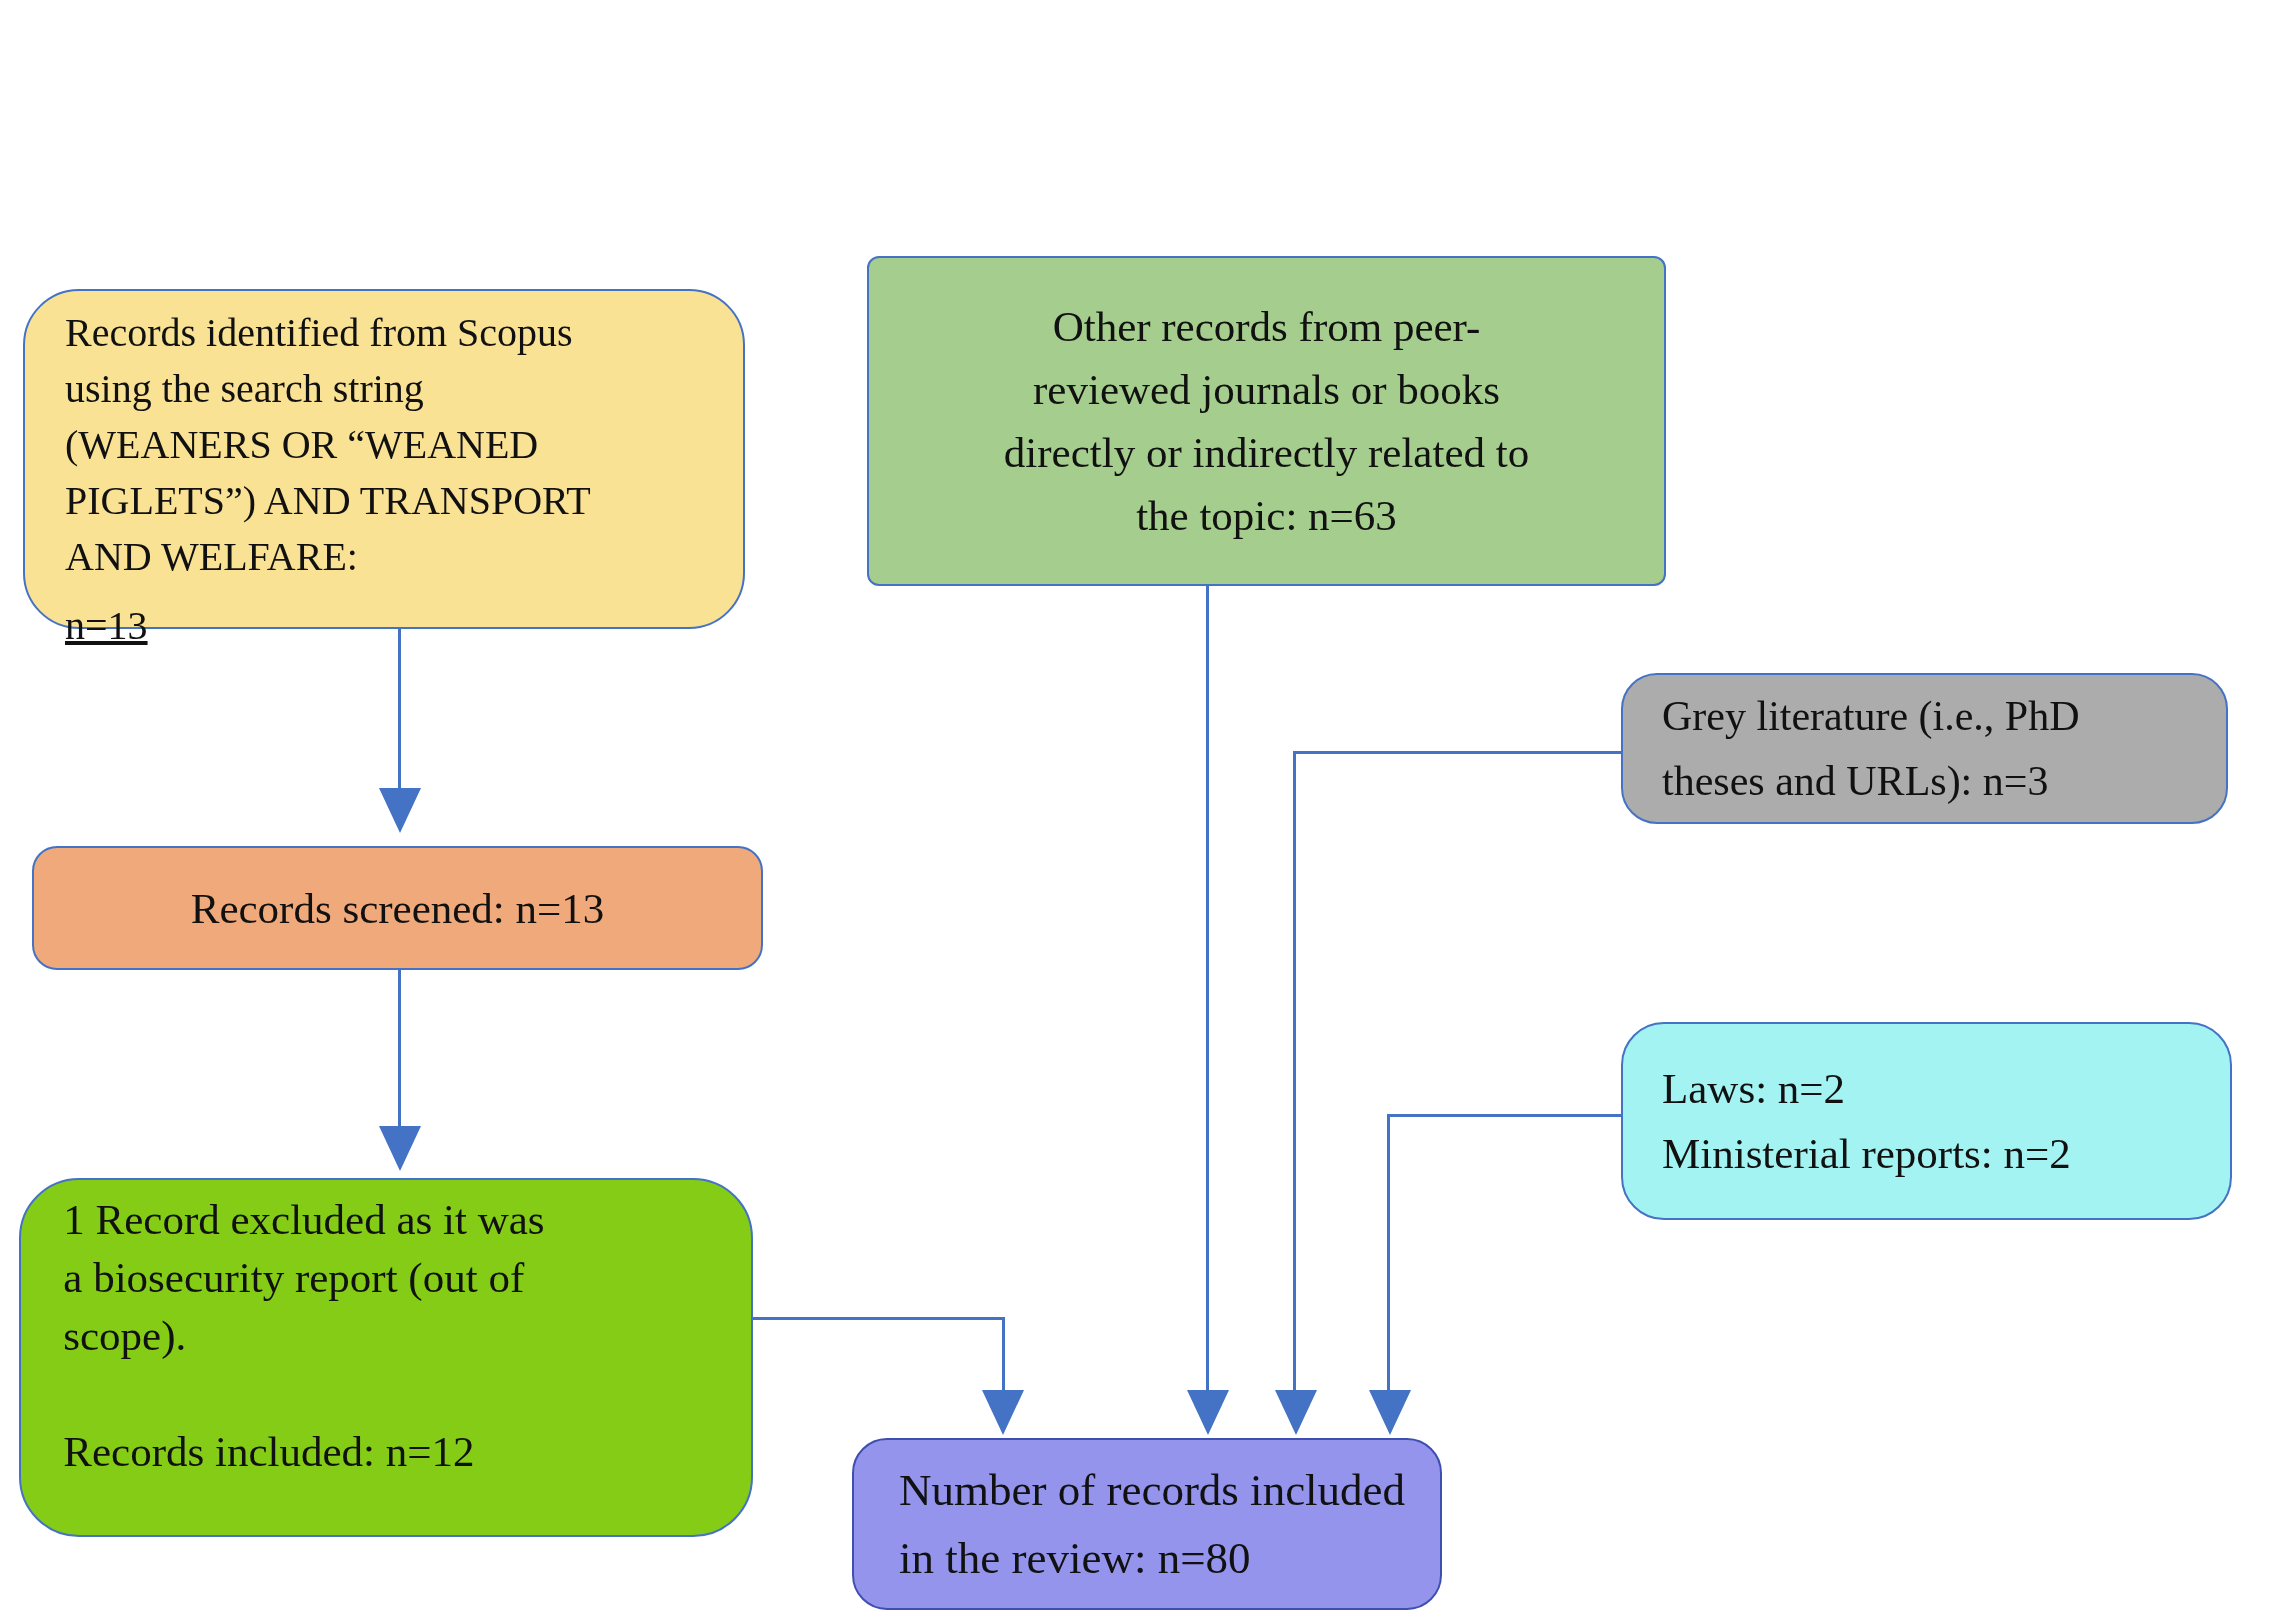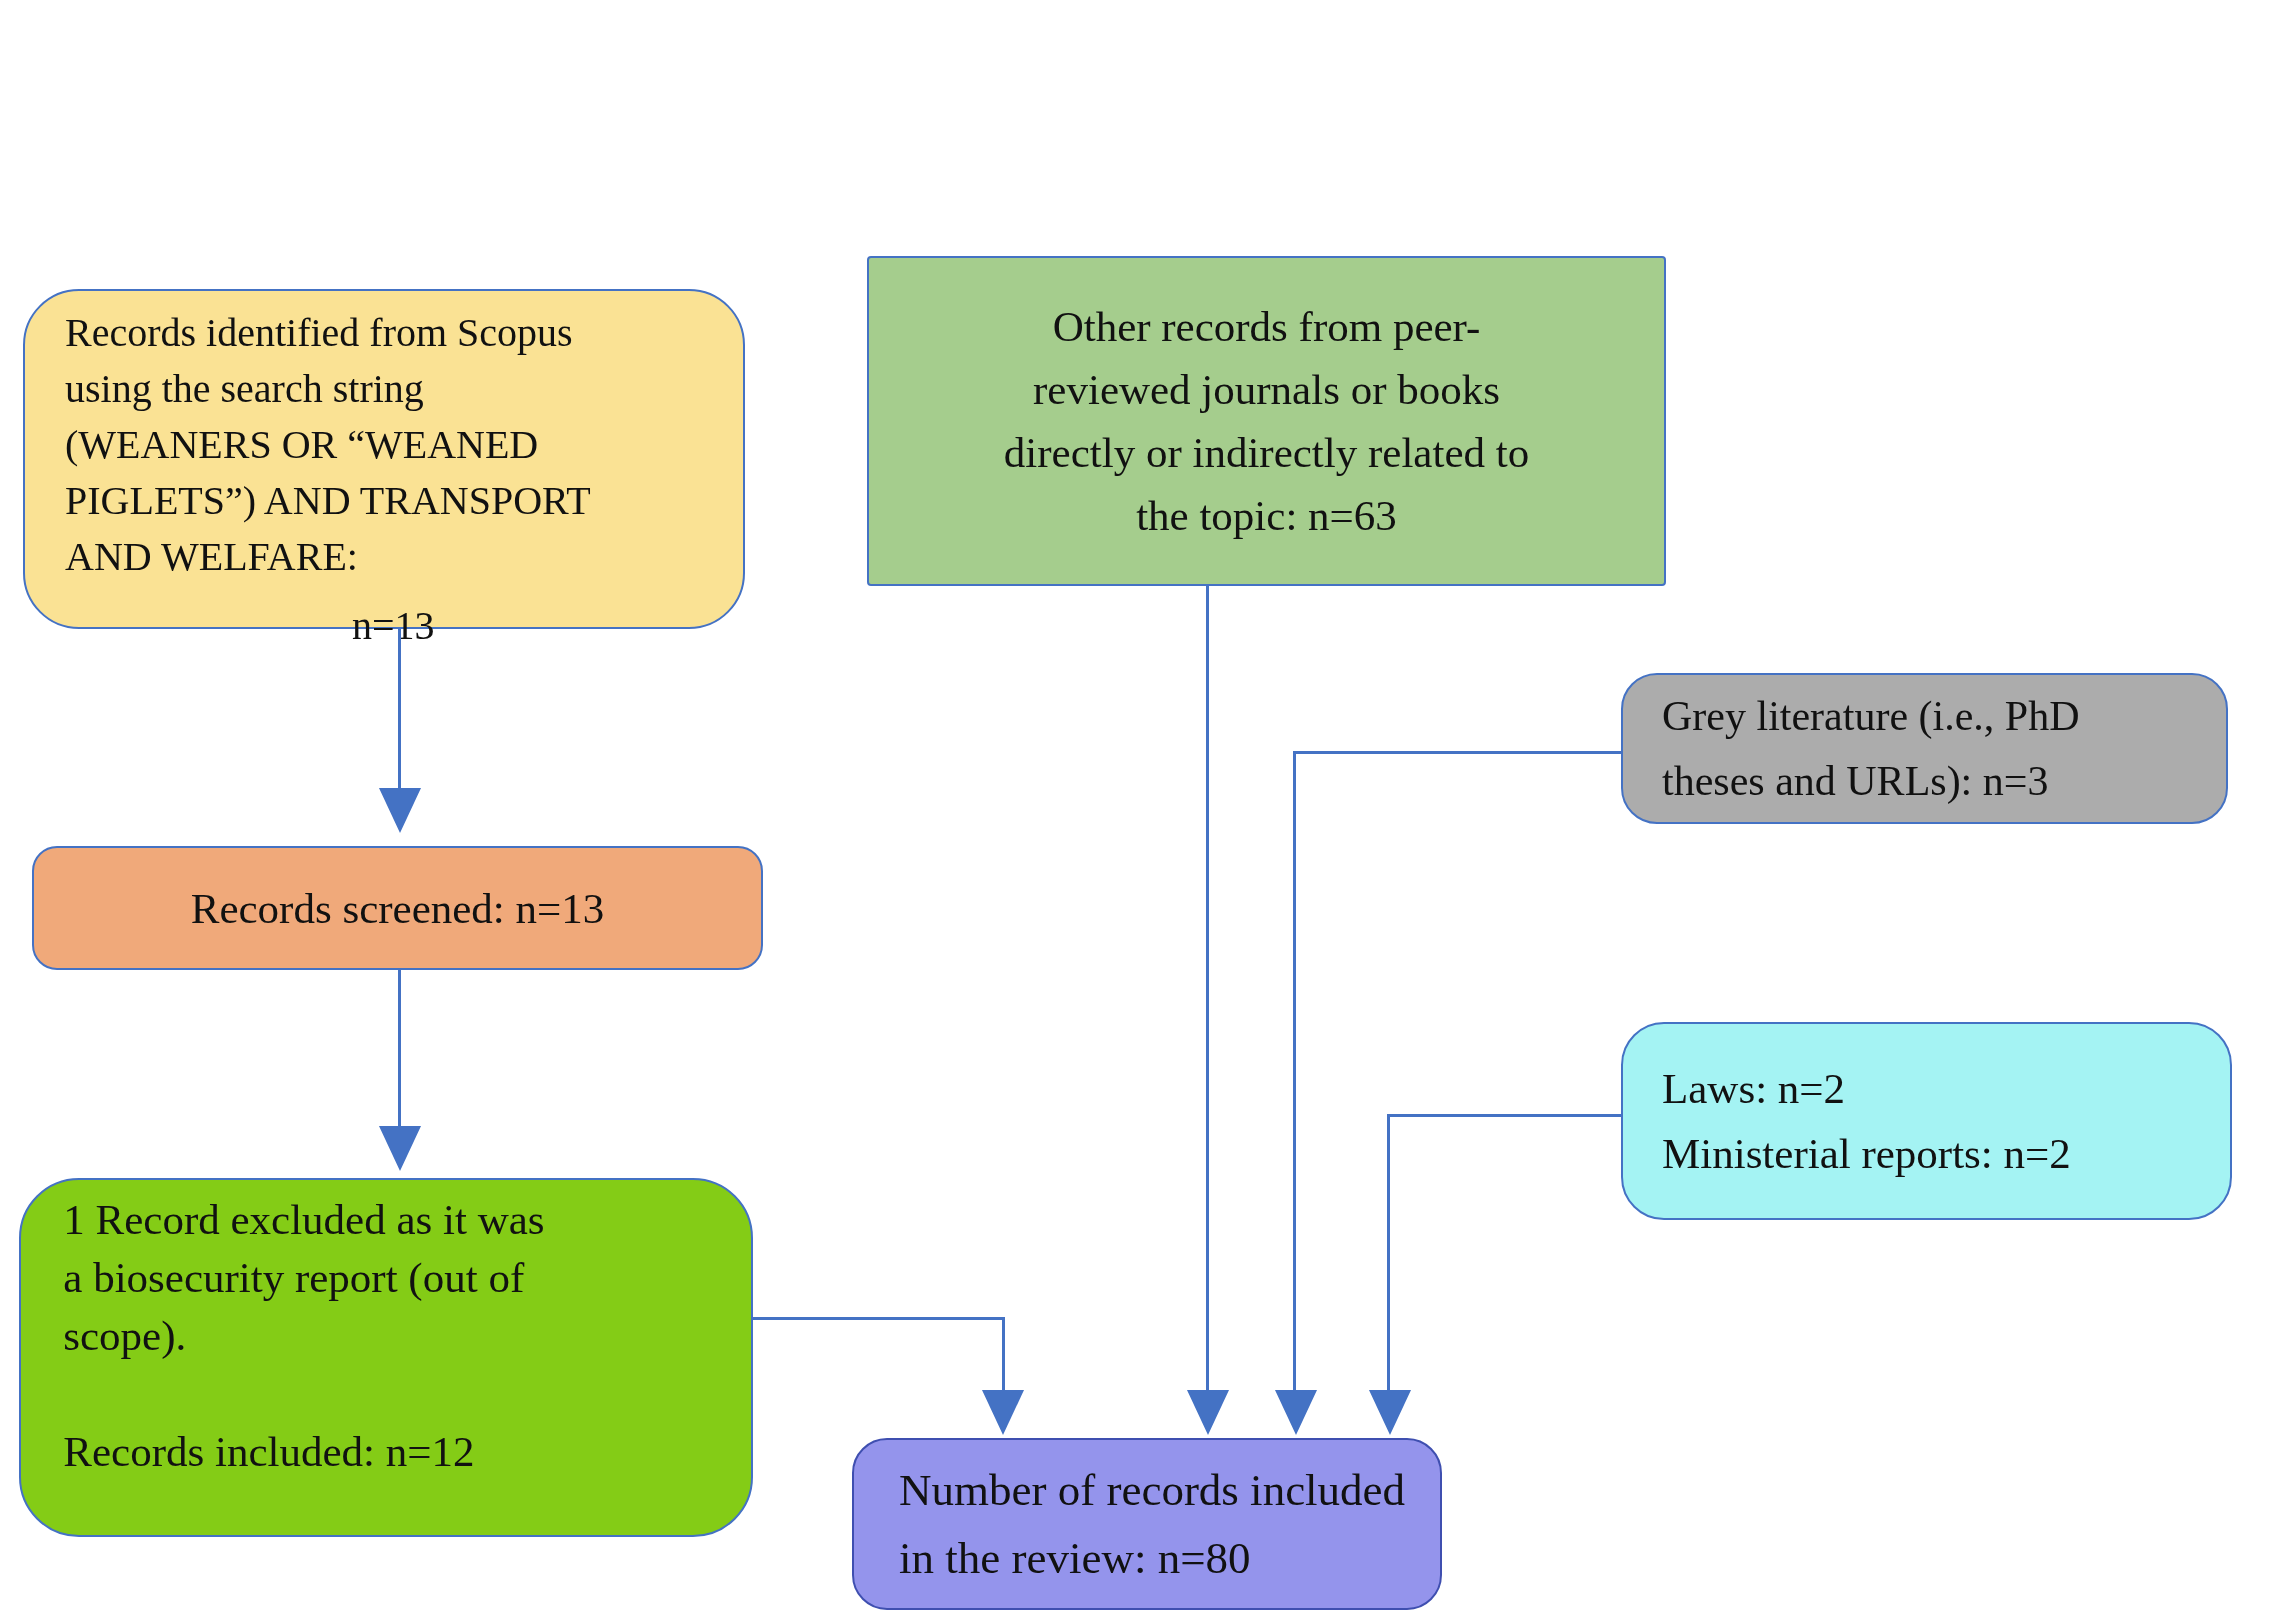--- a/index.html
+++ b/index.html
@@ -17,33 +17,33 @@
     border:2.3px solid #C08A00;align-items:center;text-align:center;
     font-weight:bold;font-size:51px;letter-spacing:0.8px;
   }
   
   .box-scopus{
     left:23px;top:289px;width:722px;height:340px;border-radius:56px;
     font-size:40px;line-height:56px;padding:14px 21.6px 7.7px 40px;justify-content:flex-start;
     text-align:left;
     gap:13px;
   }
-  .box-scopus .count{display:block;text-align:center;}
+  .box-scopus .count{display:block;text-align:left;text-decoration:underline;}
   .box-screened{
     left:32px;top:846px;width:731px;height:124px;border-radius:25px;
     font-size:43px;align-items:center;text-align:center;
   }
   .box-excluded{
     left:19.3px;top:1178px;width:734px;height:359px;border-radius:60px;
     font-size:43px;line-height:58px;padding:10.8px 23px 7.7px 42px;justify-content:flex-start;
     text-align:left;
   }
   
   .box-other{
-    left:867px;top:256px;width:799px;height:330px;border-radius:4px;
+    left:867px;top:256px;width:799px;height:330px;border-radius:12px;
     font-size:43px;line-height:63px;align-items:center;text-align:center;padding:0 7.7px;
   }
   .box-included{
     left:852px;top:1438px;width:590px;height:172px;border-radius:35px;
     border-color:#3F4FB0;font-size:45px;line-height:68px;padding-left:45px;text-align:left;
   }
   
   .box-grey{
     left:1621px;top:673px;width:607px;height:151px;border-radius:36px;
     font-size:42px;line-height:65px;padding-left:39px;text-align:left;

